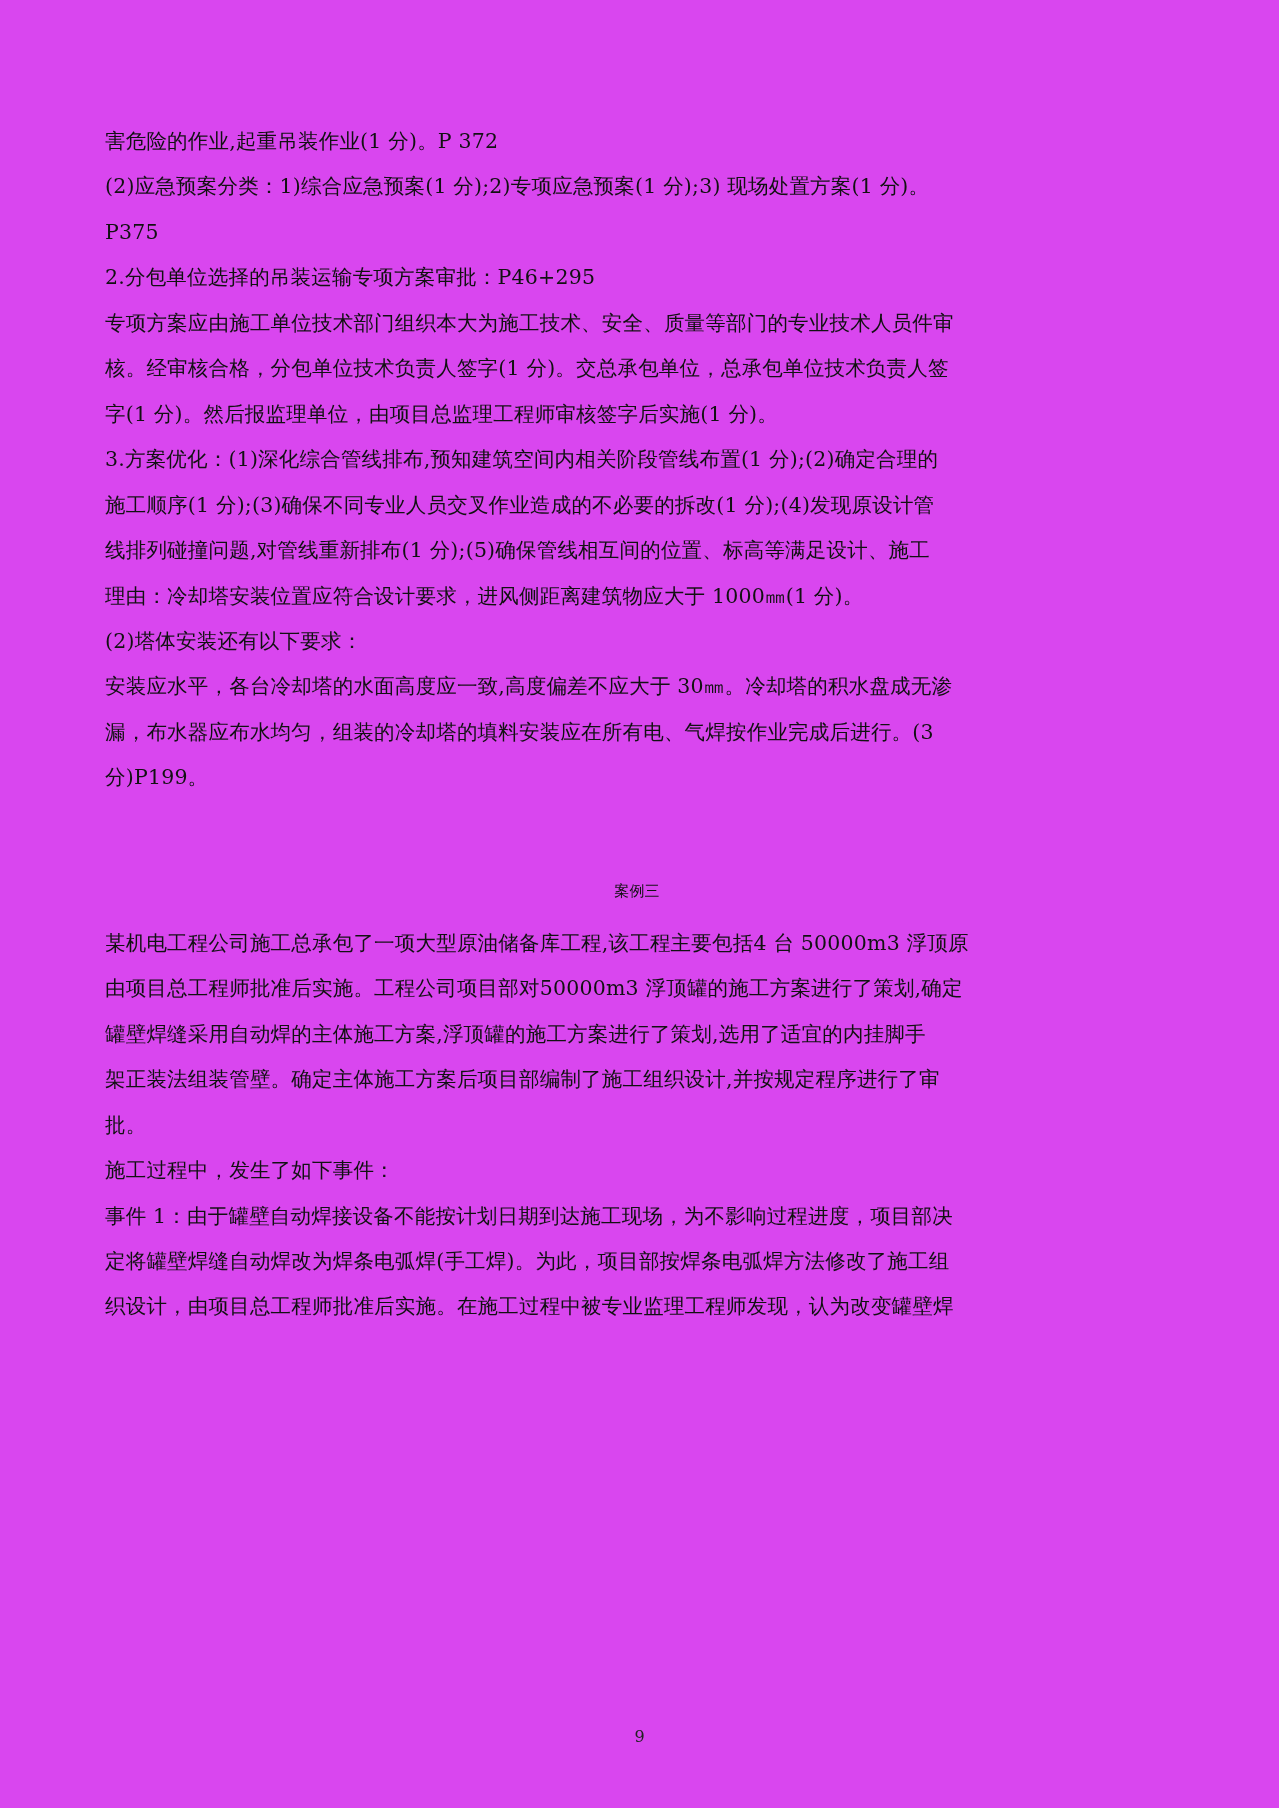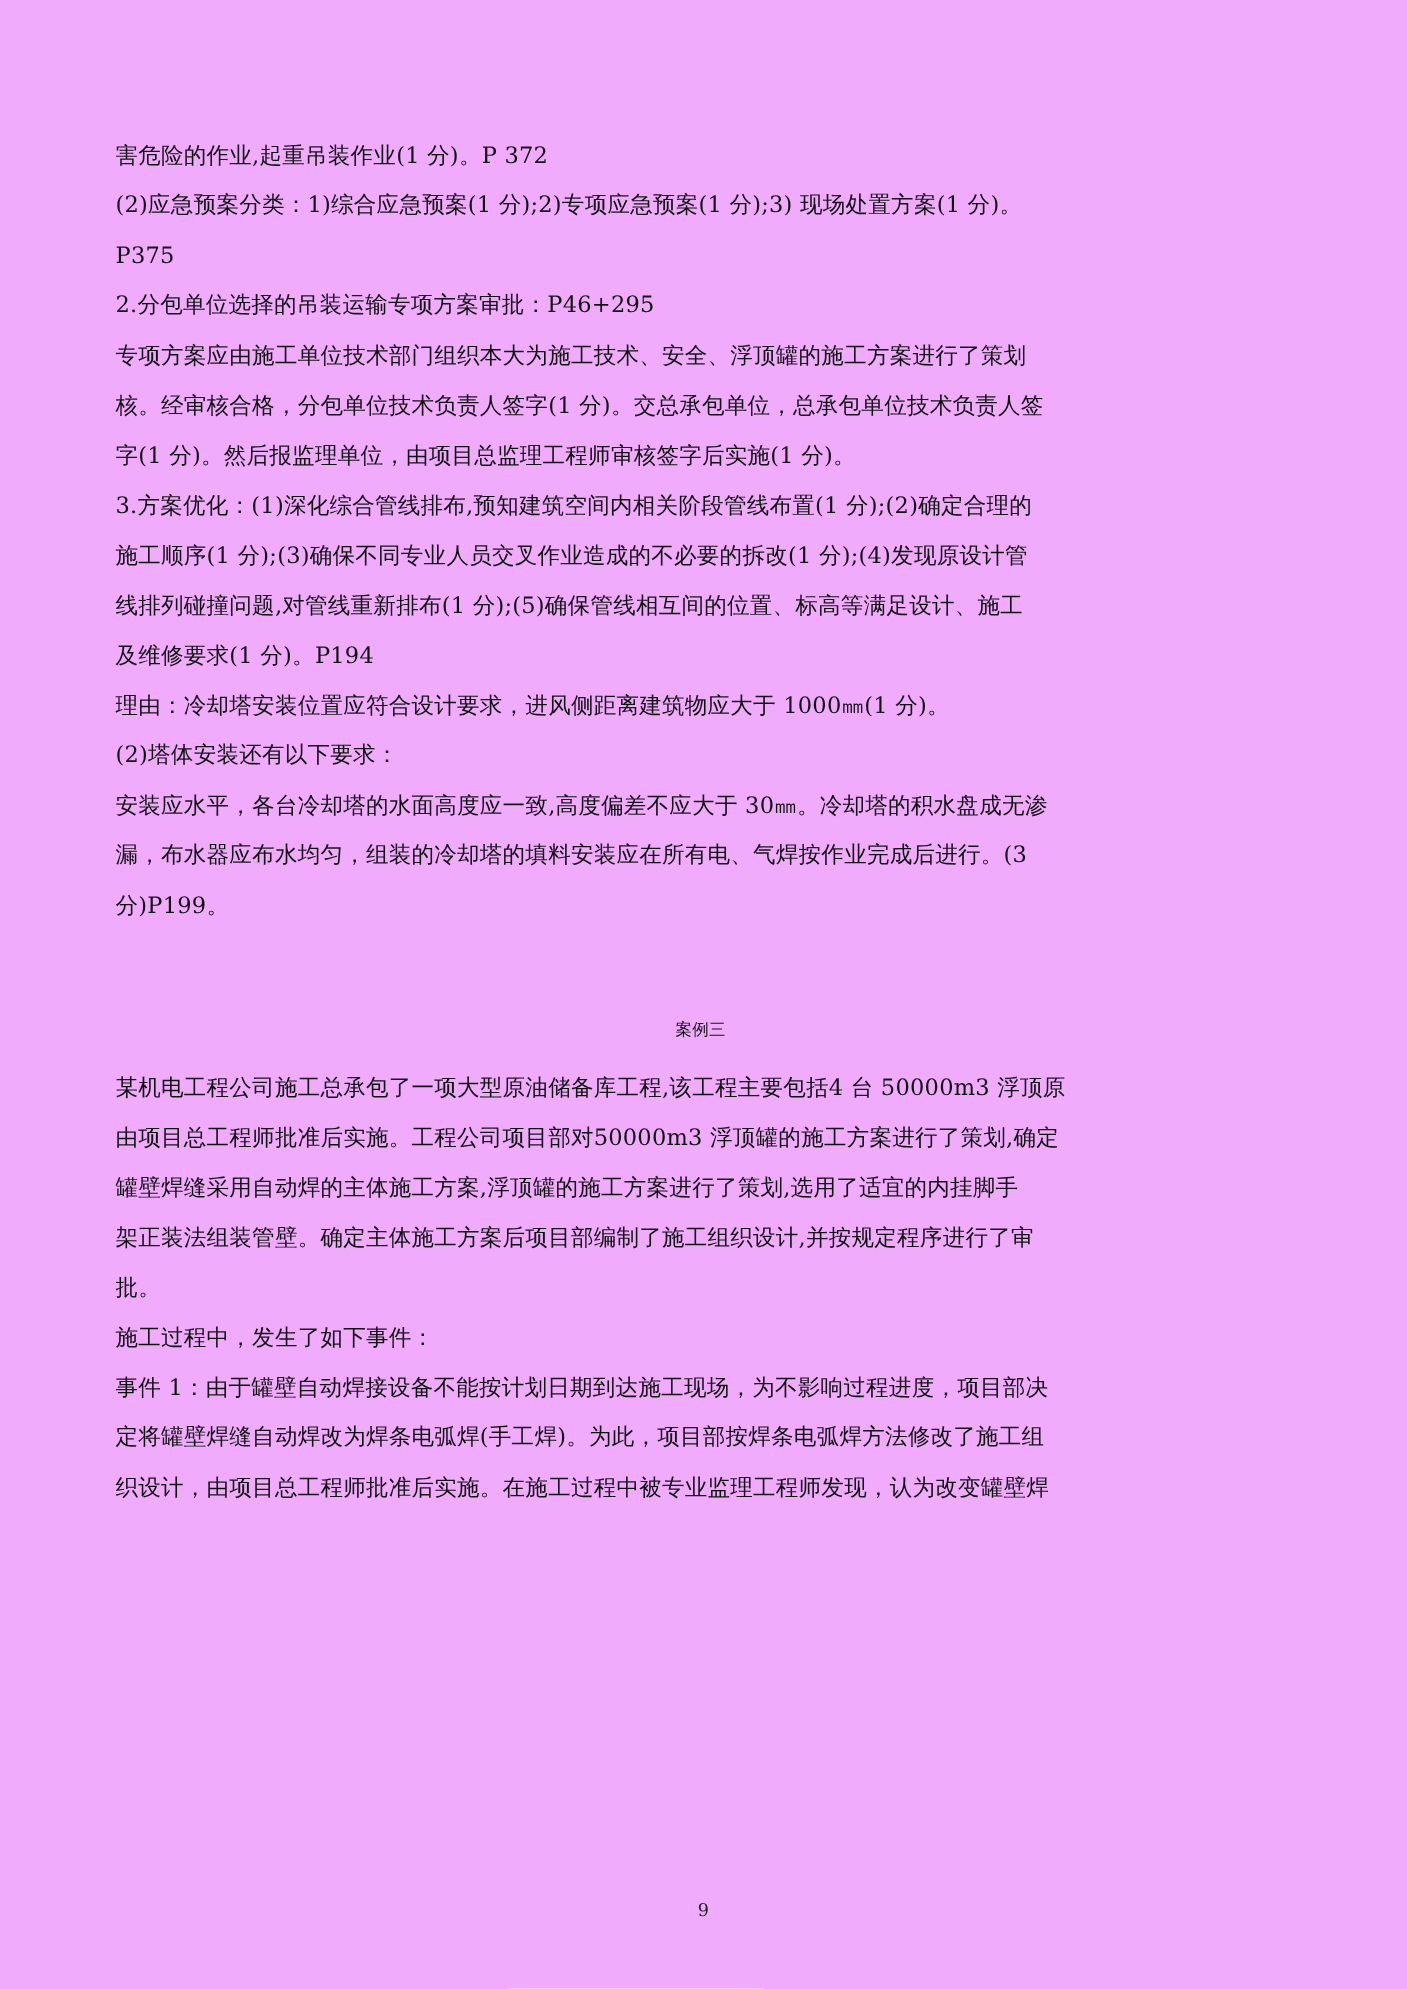--- a/index.html
+++ b/index.html
@@ -12,21 +12,21 @@
     height: 1808px;
     font-family: "DejaVu Serif", "Liberation Serif", serif;
     color: #111111;
   }
   .page {
     position: relative;
     width: 1279px;
     height: 1808px;
     box-sizing: border-box;
     padding: 120px 110px 60px 105px;
-    background: #f0abfc;
+    background: #d946ef;
   }
   .doc-body {
     font-size: 20.5px;
     line-height: 2.12;
     text-align: justify;
     letter-spacing: 0.2px;
   }
   .para {
     margin: 0 0 2px 0;
     text-indent: 0;
@@ -52,27 +52,26 @@
 </head>
 <body>
 
 <div class="page">
   <div class="doc-body">
 
     <p class="para">害危险的作业,起重吊装作业(1 分)。P 372</p>
     <p class="para">(2)应急预案分类：1)综合应急预案(1 分);2)专项应急预案(1 分);3) 现场处置方案(1 分)。</p>
     <p class="para">P375</p>
     <p class="para">2.分包单位选择的吊装运输专项方案审批：P46+295</p>
-    <p class="para">专项方案应由施工单位技术部门组织本大为施工技术、安全、浮顶罐的施工方案进行了策划</p>
+    <p class="para">专项方案应由施工单位技术部门组织本大为施工技术、安全、质量等部门的专业技术人员件审</p>
     <p class="para">核。经审核合格，分包单位技术负责人签字(1 分)。交总承包单位，总承包单位技术负责人签</p>
     <p class="para">字(1 分)。然后报监理单位，由项目总监理工程师审核签字后实施(1 分)。</p>
     <p class="para">3.方案优化：(1)深化综合管线排布,预知建筑空间内相关阶段管线布置(1 分);(2)确定合理的</p>
     <p class="para">施工顺序(1 分);(3)确保不同专业人员交叉作业造成的不必要的拆改(1 分);(4)发现原设计管</p>
     <p class="para">线排列碰撞问题,对管线重新排布(1 分);(5)确保管线相互间的位置、标高等满足设计、施工</p>
-    <p class="para">及维修要求(1 分)。P194</p>
     <p class="para">理由：冷却塔安装位置应符合设计要求，进风侧距离建筑物应大于 1000㎜(1 分)。</p>
     <p class="para">(2)塔体安装还有以下要求：</p>
     <p class="para">安装应水平，各台冷却塔的水面高度应一致,高度偏差不应大于 30㎜。冷却塔的积水盘成无渗</p>
     <p class="para">漏，布水器应布水均匀，组装的冷却塔的填料安装应在所有电、气焊按作业完成后进行。(3</p>
     <p class="para">分)P199。</p>
 
     <div class="spacer-lg"></div>
 
     <p class="section-title">案例三</p>
 

